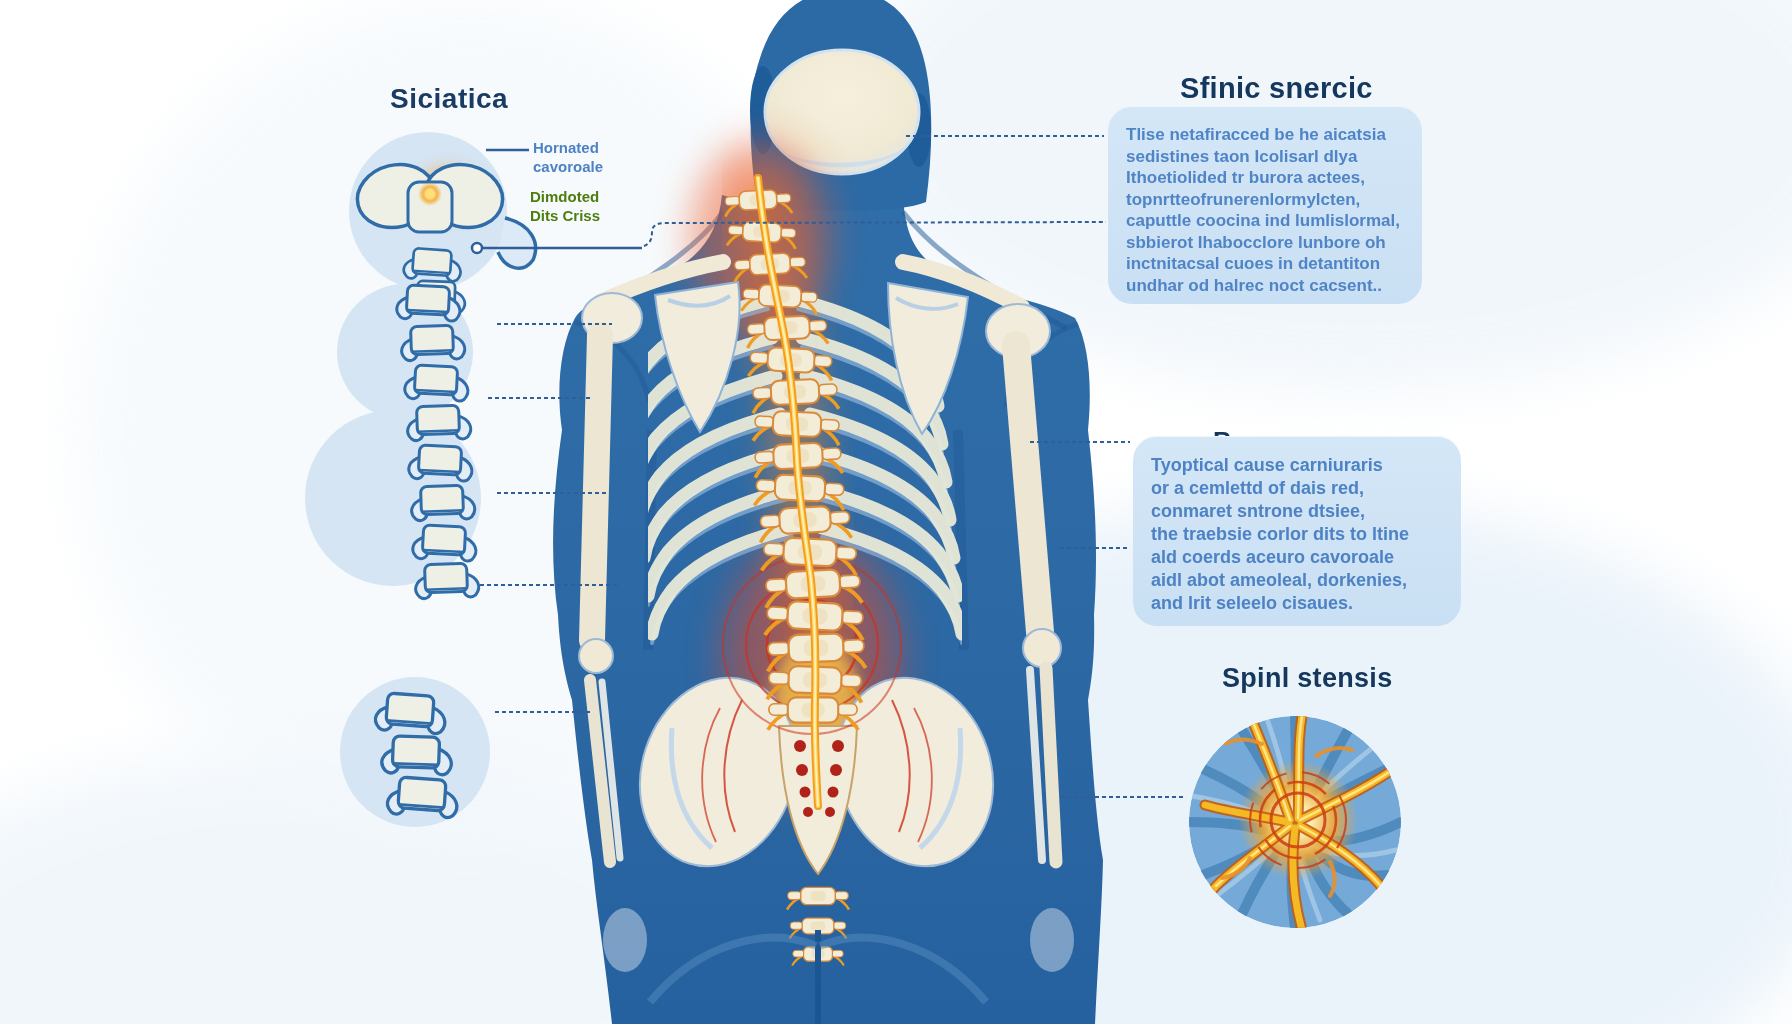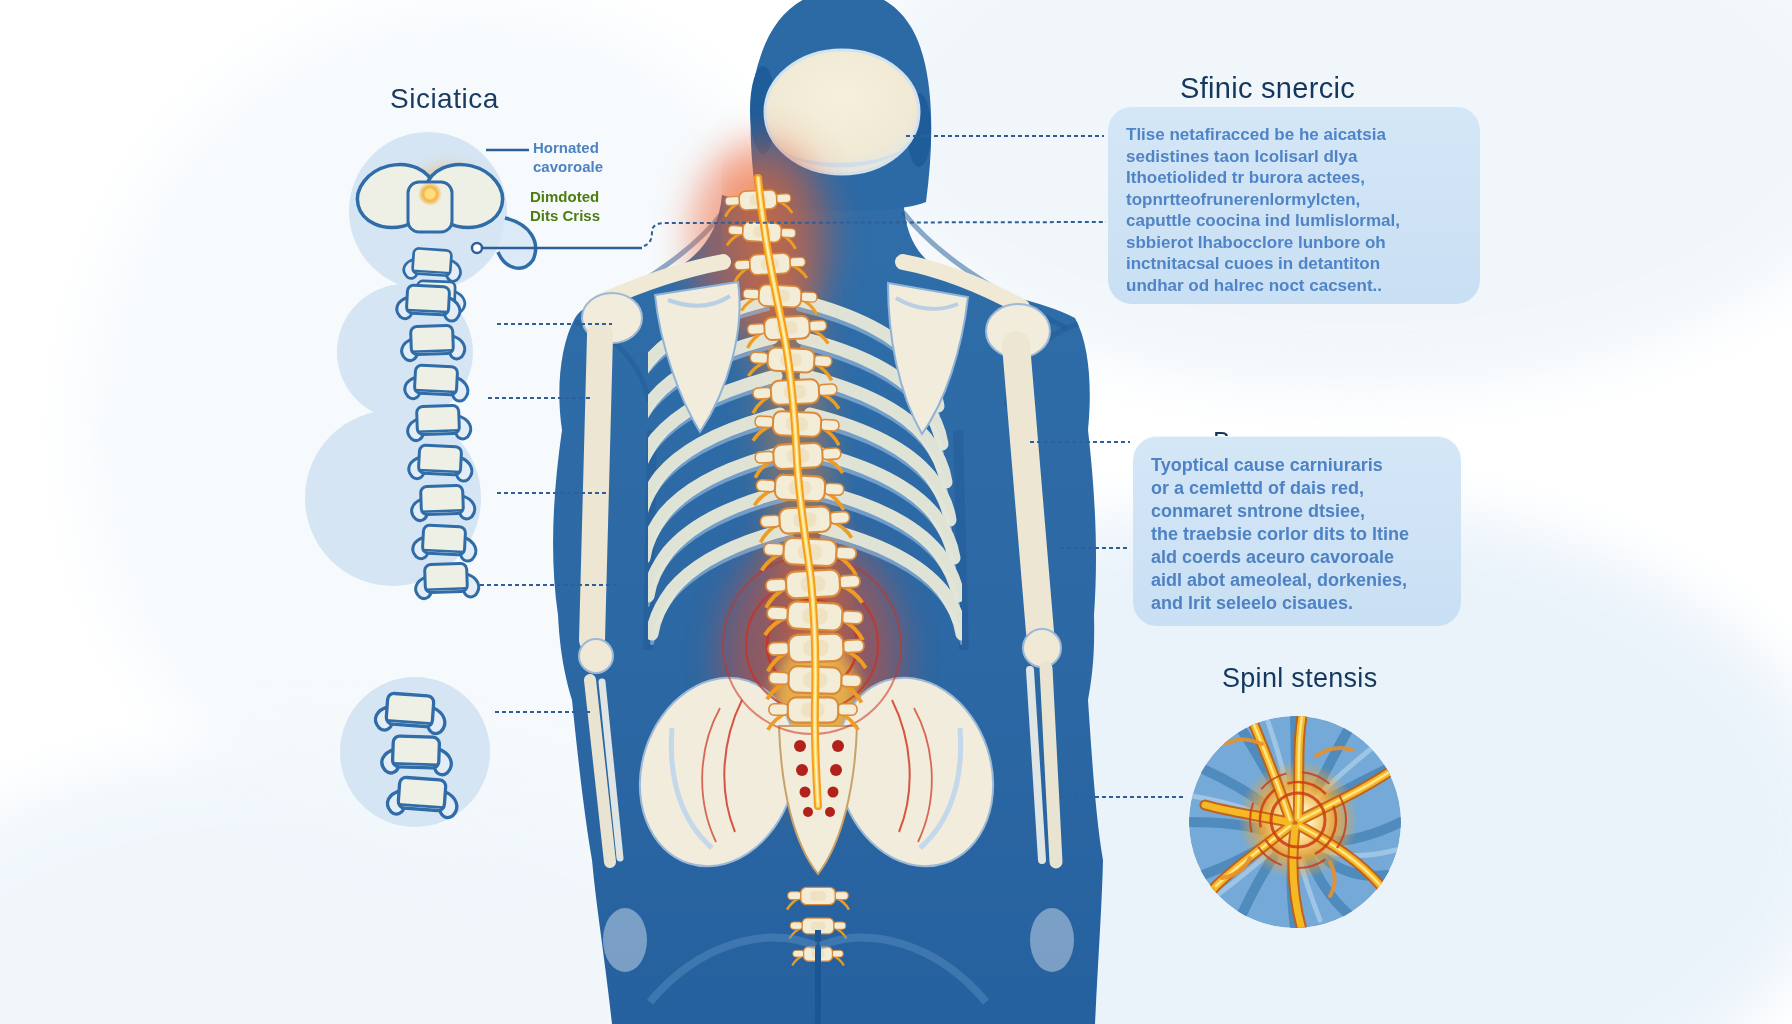--- a/index.html
+++ b/index.html
@@ -3,36 +3,36 @@
 <meta charset="utf-8">
 <style>
   html,body{margin:0;padding:0;background:#ffffff;}
   #stage{
     position:relative;width:1792px;height:1024px;overflow:hidden;
     background:#ffffff;font-family:"Liberation Sans",sans-serif;
   }
   #scene{position:absolute;left:0;top:0;}
   .txt{position:absolute;white-space:pre-line;}
   .main-title{
-    left:390px;top:83px;font-size:28px;font-weight:400;color:#1a3c63;
+    left:390px;top:83px;font-size:28px;font-weight:700;color:#1a3c63;
     letter-spacing:.5px;
   }
-  .sec-title{font-weight:400;color:#14375e;letter-spacing:.3px;}
+  .sec-title{font-weight:700;color:#14375e;letter-spacing:.3px;}
   .sec-title.s1{left:1180px;top:72px;font-size:29px;}
   .sec-title.s2{left:1213px;top:402px;font-size:26px;margin-top:24px;}
   .sec-title.s3{left:1222px;top:663px;font-size:27px;}
   .side-label{font-size:15px;line-height:19px;font-weight:700;}
   .side-label.l1{left:533px;top:138px;color:#4d82c4;}
   .side-label.l2{left:530px;top:187px;color:#4d7c0f;}
   .infobox{
     position:absolute;border-radius:24px;
     background:linear-gradient(180deg,#d4e7f7 0%,#c9dff3 100%);
     box-shadow:0 1px 0 rgba(255,255,255,.6) inset;
   }
-  .infobox.b1{left:1108px;top:106px;width:372px;height:198px;}
+  .infobox.b1{left:1108px;top:106px;width:314px;height:198px;}
   .infobox.b2{left:1133px;top:436px;width:328px;height:190px;}
   .infobox .body{
     position:absolute;left:18px;top:18px;right:12px;
     white-space:pre-line;color:#4f84c6;font-weight:700;
   }
   .infobox.b1 .body{font-size:17px;line-height:21.5px;}
   .infobox.b2 .body{font-size:18px;line-height:23px;color:#4d82c4;}
 </style>
 </head>
 <body>

